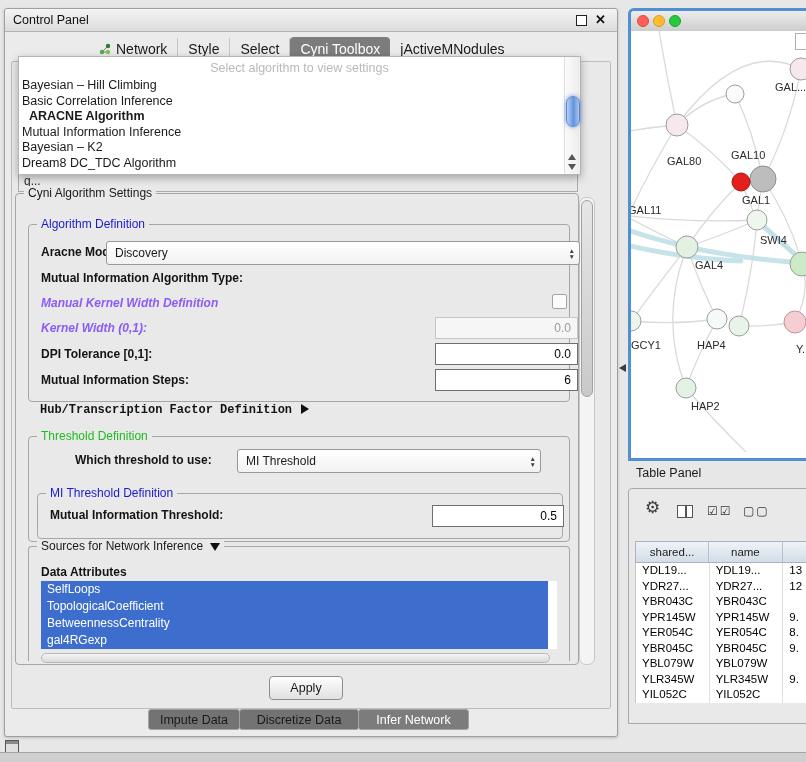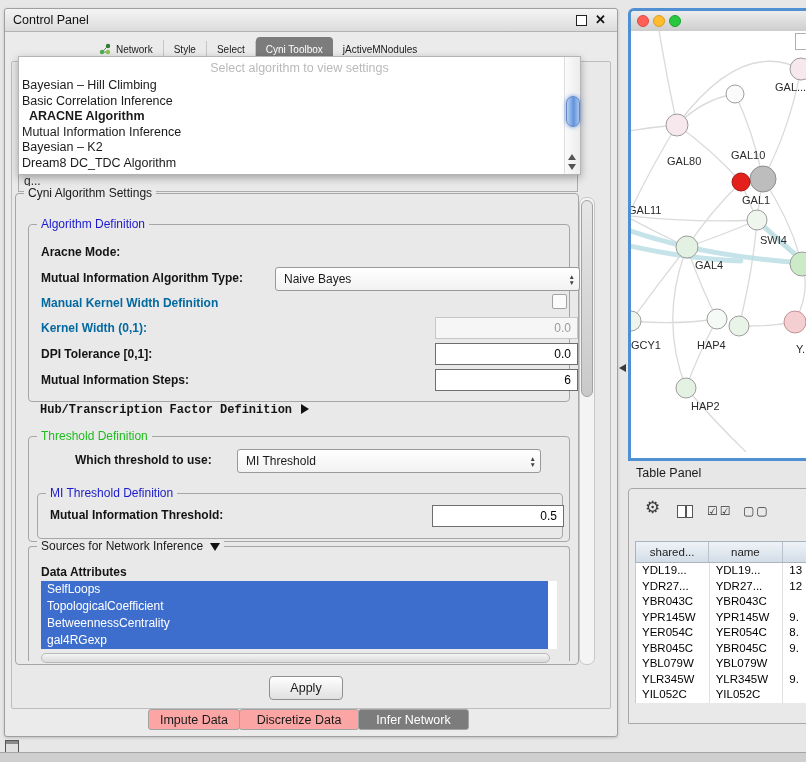--- a/index.html
+++ b/index.html
@@ -11,41 +11,41 @@
   .win-cp{position:absolute;left:4px;top:8px;width:612px;height:727px;background:#ebebeb;
           border:1px solid #9f9f9f;border-radius:3px;box-shadow:0 1px 3px rgba(0,0,0,.18);}
   .cp-titlebar{position:absolute;left:0;top:0;right:0;height:22px;
                background:linear-gradient(#f4f4f4,#dcdcdc);border-bottom:1px solid #b2b2b2;
                border-radius:3px 3px 0 0;}
   .cp-title{position:absolute;left:8px;top:4px;font-size:12.5px;color:#111;}
   .cp-float{position:absolute;right:30px;top:6px;width:9px;height:9px;border:1.5px solid #222;background:#fff;}
   .cp-close{position:absolute;right:11px;top:3px;font-size:13px;font-weight:bold;color:#111;cursor:default;}
 
   .cp-tabs{position:absolute;left:84px;top:28px;height:24px;display:flex;align-items:center;z-index:5;}
-  .cp-tab{font-size:10px;padding:3px 10px;display:flex;align-items:center;gap:5px;white-space:nowrap;
+  .cp-tab{font-size:14px;padding:3px 10px;display:flex;align-items:center;gap:5px;white-space:nowrap;
           border-right:1px solid #c6c6c6;text-align:right;}
   .cp-tab:last-child{border-right:none;}
   .cp-tab.active{background:#7c7c7c;color:#fff;border-radius:4px;border-right:none;height:18px;}
 
   .cp-content{position:absolute;left:6px;top:52px;width:598px;height:646px;background:#e9e9e9;
               border:1px solid #bdbdbd;border-radius:2px;}
 
   
   .frag{position:absolute;left:13px;top:150px;width:558px;height:32px;z-index:2;
         border-left:1px solid #ababab;border-right:1px solid #ababab;border-bottom:1px solid #ababab;}
   .frag-text{position:absolute;left:5px;bottom:3px;font-size:12px;color:#2c2c2c;}
 
   
   .group{position:absolute;border:1px solid #a6a6a6;border-radius:4px;z-index:2;}
   .gtitle{position:absolute;top:-8px;left:8px;background:#e9e9e9;padding:0 4px;font-size:12px;white-space:nowrap;}
   .gtitle.blue{color:#1a1acc;}
   .gtitle.green{color:#1ebc1e;}
 
   .lbl{position:absolute;font-size:12px;font-weight:bold;white-space:nowrap;color:#141414;}
-  .lbl.dis{color:#0369a1;}
+  .lbl.dis{color:#8b5cf6;font-style:italic;}
 
   .combo{position:absolute;background:linear-gradient(#ffffff,#f2f2f2);border:1px solid #999;
          border-radius:3px;font-size:12px;display:flex;align-items:center;padding-left:8px;}
   .arrows{position:absolute;right:4px;top:50%;transform:translateY(-50%);display:flex;flex-direction:column;
           align-items:center;font-size:6.5px;line-height:5.5px;color:#444;}
   .arrows::before{content:"▲";}
   .arrows::after{content:"▼";}
 
   .tfield{position:absolute;border:1px solid #6e6e6e;background:#fff;font-size:12px;text-align:right;
           padding:0 6px;font-family:"Liberation Sans",sans-serif;box-sizing:border-box;margin-left:8px;}
@@ -64,21 +64,21 @@
   .hscroll{position:absolute;background:linear-gradient(#f5f5f5,#dadada);border:1px solid #b9b9b9;border-radius:5px;}
 
   .vscroll{position:absolute;background:#f4f4f4;border:1px solid #c8c8c8;border-radius:7px;}
   .vscroll-thumb{position:absolute;left:1px;right:1px;top:2px;height:195px;border-radius:6px;
                  background:linear-gradient(#e6e6e6,#c9c9c9);border:1px solid #a2a2a2;}
 
   .apply-btn{position:absolute;left:264px;top:667px;width:72px;height:22px;border:1px solid #8f8f8f;border-radius:4px;
              background:linear-gradient(#fefefe,#e0e0e0);font-size:12.5px;display:flex;align-items:center;
              justify-content:center;z-index:2;}
 
-  .btab{position:absolute;top:700px;height:21px;border:1px solid #a3a3a3;background:#fca5a5;font-size:12.5px;
+  .btab{position:absolute;top:700px;height:21px;border:1px solid #a3a3a3;background:#737373;font-size:12.5px;
         display:flex;align-items:center;justify-content:center;border-radius:3px;box-sizing:border-box;z-index:2;}
   .btab.active{background:#7c7c7c;color:#fff;}
 
   
   .popup{position:absolute;left:13px;top:47px;width:561px;height:117px;background:#fff;border:1px solid #b5b5b5;
          box-shadow:0 3px 8px rgba(0,0,0,.3);z-index:50;}
   .popup-prompt{height:19px;line-height:19px;text-align:center;color:#b9b9b9;font-size:12.5px;padding-top:2px;}
   .popup-item{height:15.5px;line-height:15.5px;font-size:12.5px;padding-left:3px;white-space:nowrap;}
   .popup-item.bold{font-weight:bold;padding-left:10px;}
   .popup-sb{position:absolute;right:0;top:0;bottom:0;width:15px;background:linear-gradient(to right,#fbfbfb,#ececec);
@@ -179,26 +179,26 @@
       <div class="vscroll-thumb"></div>
     </div>
 
     <div class="group" style="left:10px;top:184px;width:562px;height:470px;">
       <span class="gtitle">Cyni Algorithm Settings</span>
 
       <div class="group" style="left:12px;top:30px;width:540px;height:176px;">
         <span class="gtitle blue">Algorithm Definition</span>
 
         <span class="lbl" style="left:12px;top:20px;">Aracne Mode:</span>
+        <div class="combo" style="left:77px;top:16px;width:464px;height:22px;">
+          <span>Discovery</span>
+          <span class="arrows"></span>
+        </div>
 
         <span class="lbl" style="left:12px;top:46px;">Mutual Information Algorithm Type:</span>
-        <div class="combo" style="left:246px;top:42px;width:295px;height:22px;">
-          <span>Naive Bayes</span>
-          <span class="arrows"></span>
-        </div>
 
         <span class="lbl dis" style="left:12px;top:71px;">Manual Kernel Width Definition</span>
         <span class="checkbox" style="left:523px;top:69px;"></span>
 
         <span class="lbl dis" style="left:12px;top:96px;">Kernel Width (0,1):</span>
         <input class="tfield dis" style="left: 398px; top: 92px; width: 143px; height: 22px;" value="0.0">
 
         <span class="lbl" style="left:12px;top:122px;">DPI Tolerance [0,1]:</span>
         <input class="tfield" style="left: 398px; top: 118px; width: 143px; height: 22px;" value="0.0">
 

